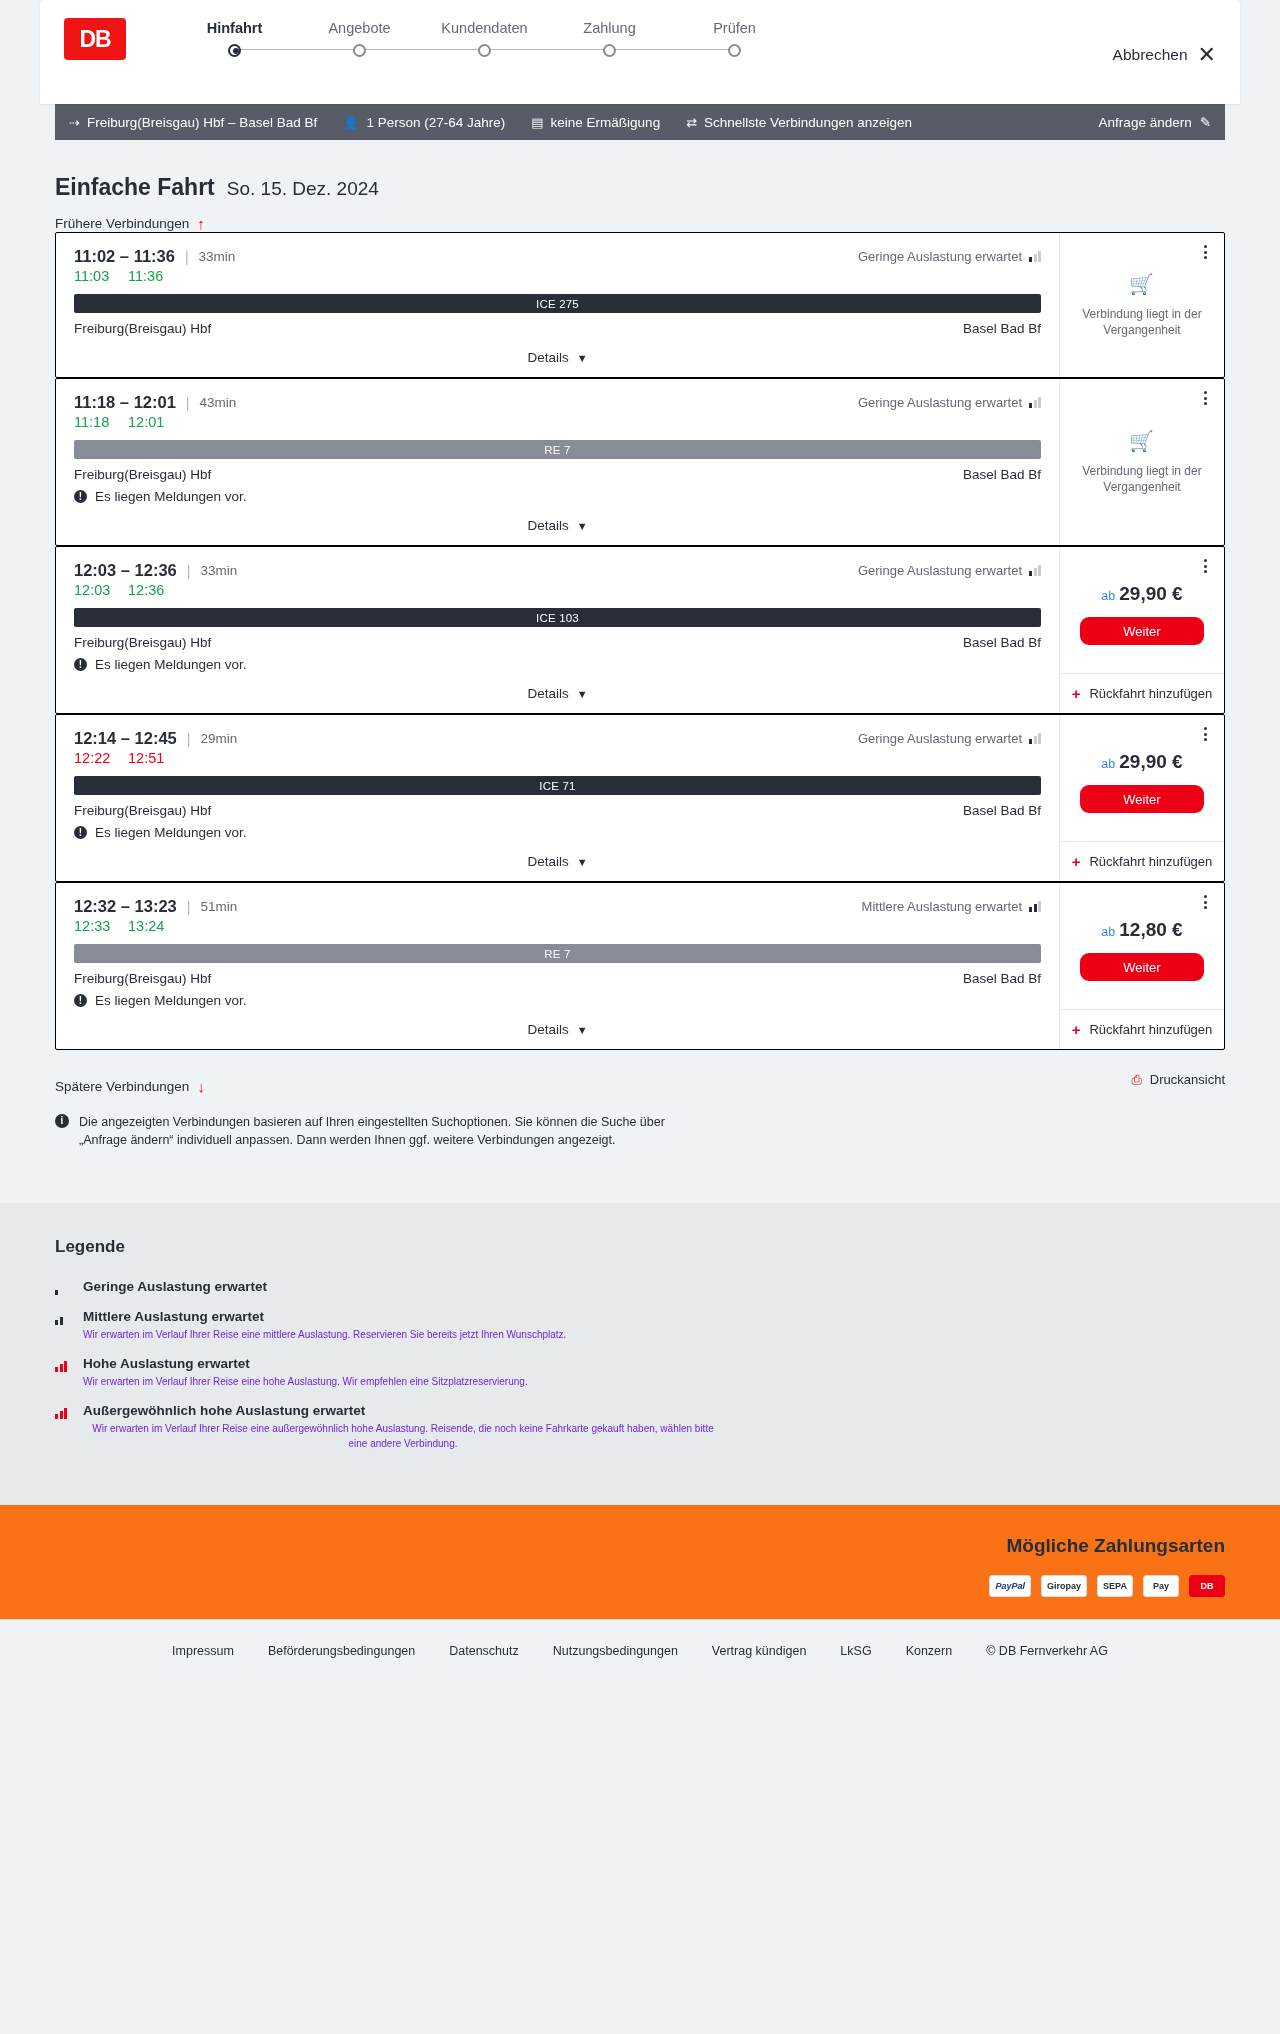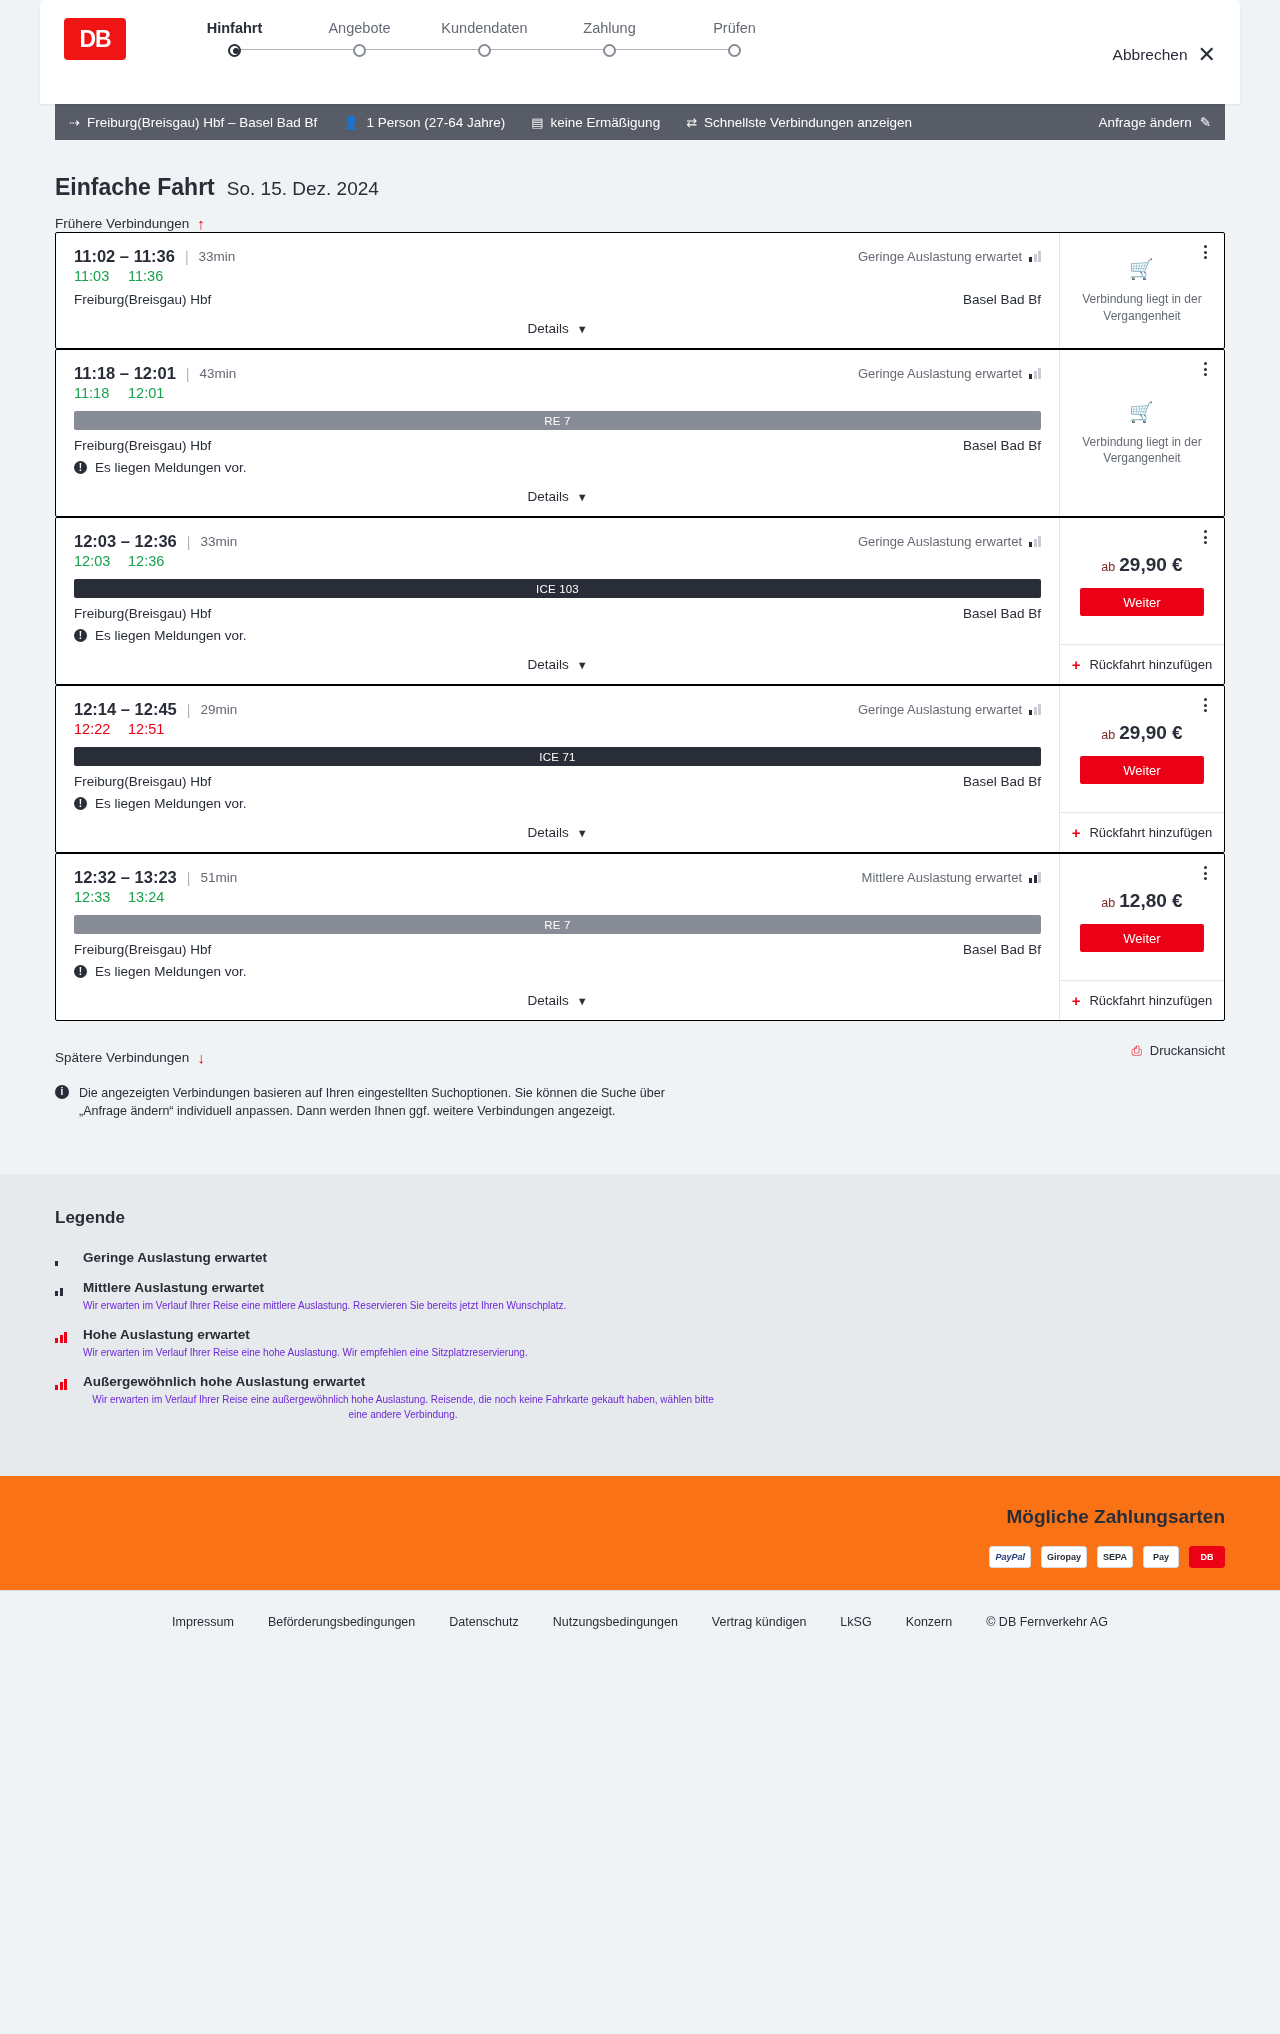--- a/index.html
+++ b/index.html
@@ -160,24 +160,24 @@
   .past {
     flex: 1; display: flex; flex-direction: column; align-items: center; justify-content: center;
     padding: 18px 14px; text-align: center;
   }
   .cart-ico { font-size: 20px; color: #646973; margin-bottom: 10px; }
   .past-text { font-size: 12px; color: #646973; line-height: 1.35; }
 
   
   .price-box { flex: 1; display: flex; flex-direction: column; align-items: center; justify-content: center; padding: 22px 14px 14px; }
   .price { font-size: 19px; font-weight: bold; }
-  .price .ab { font-size: 12.5px; font-weight: normal; color: #7f1d1d; margin-right: 4px; }
+  .price .ab { font-size: 12.5px; font-weight: normal; color: #3b82f6; margin-right: 4px; }
   .weiter-btn {
     margin-top: 12px; width: 124px; height: 28px; background: #ec0016; color: #fff;
-    border: none; border-radius: 2px; font-size: 13px; cursor: pointer;
+    border: none; border-radius: 9px; font-size: 13px; cursor: pointer;
     font-family: "Liberation Sans", sans-serif;
   }
   .return-row {
     border-top: 1px solid #e3e7ea; height: 40px;
     display: flex; align-items: center; justify-content: center; gap: 9px;
     font-size: 13px; cursor: pointer;
   }
   .plus { color: #ec0016; font-size: 15px; font-weight: bold; }
 
   
@@ -321,20 +321,23 @@
                   <i class="b1"></i>
                   <i class="b2"></i>
                   <i class="b3"></i>
                 </span>
               </span>
             </div>
             <div class="row2">
               <span class="t first">11:03</span>
               <span class="t">11:36</span>
             </div>
+            <div class="train-bar ice">
+              <span>ICE 275</span>
+            </div>
             <div class="row3">
               <span>Freiburg(Breisgau) Hbf</span>
               <span class="to">Basel Bad Bf</span>
             </div>
             <div class="details-row">
               <span>Details</span>
               <span class="chev">▼</span>
             </div>
           </div>
           <div class="conn-side">

